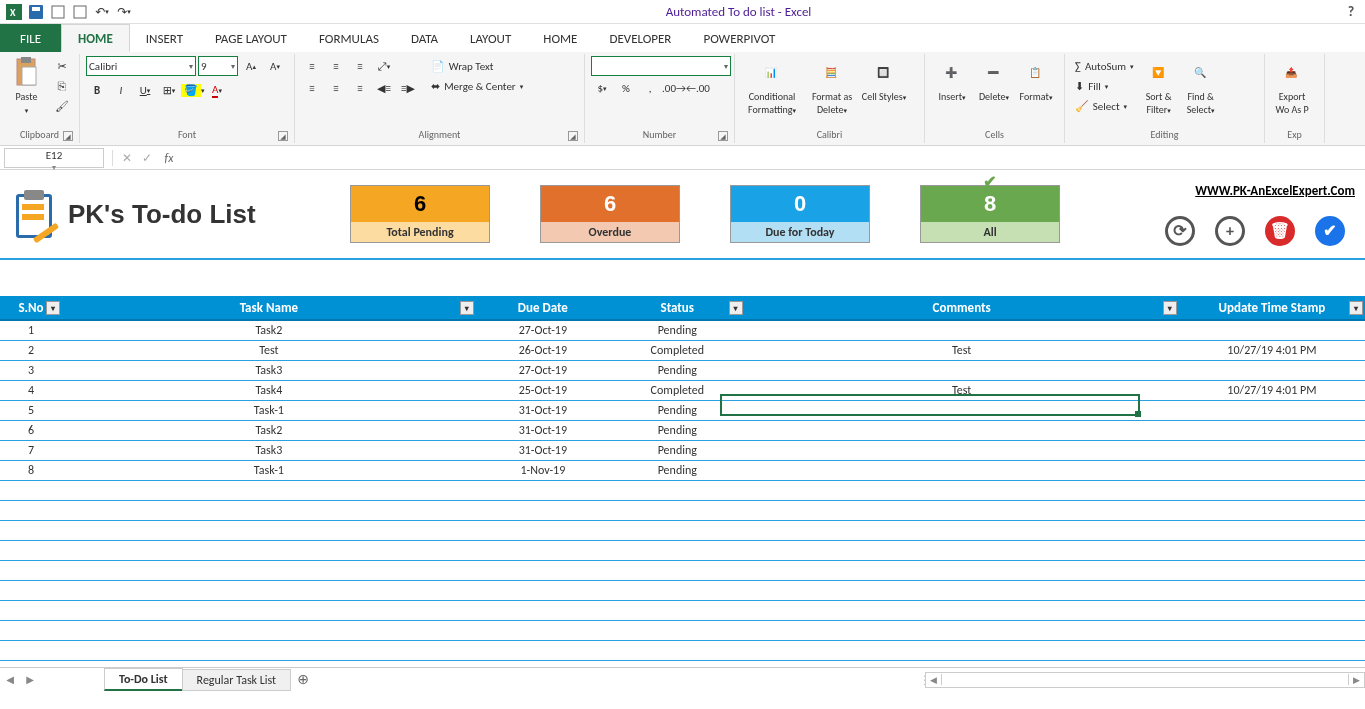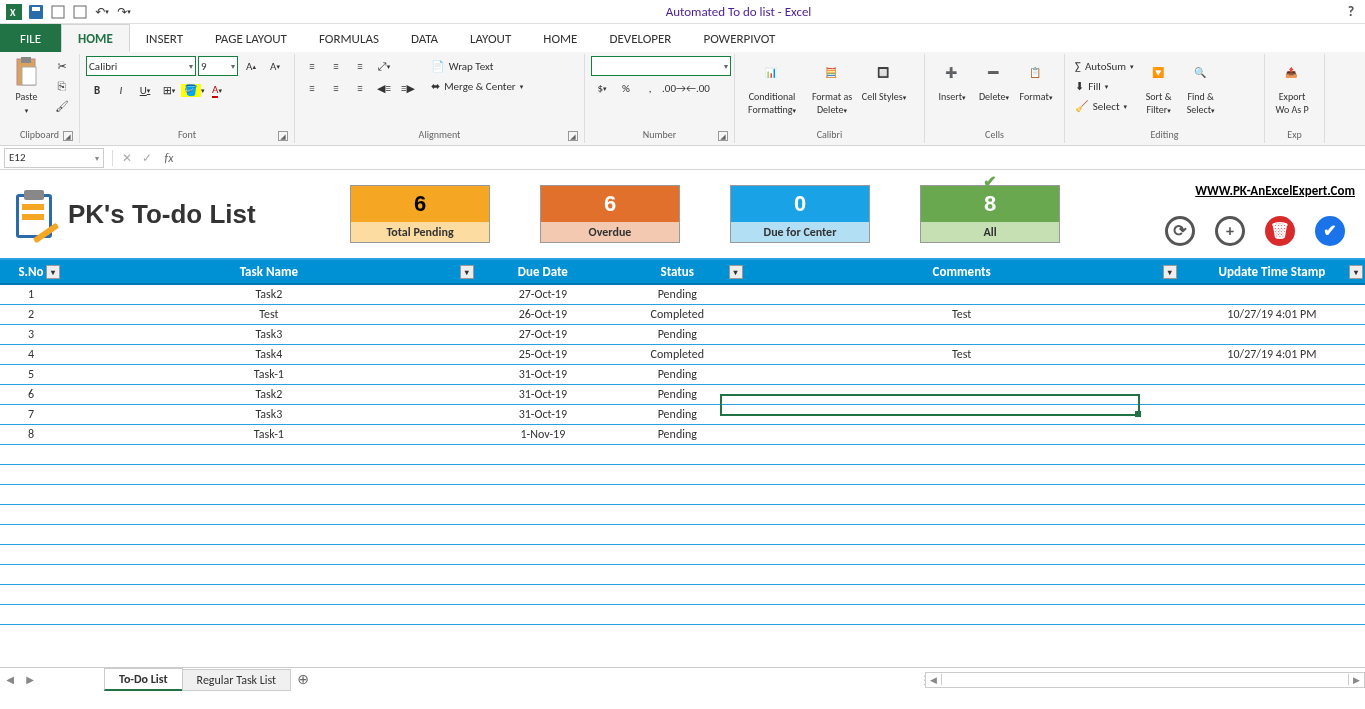--- a/index.html
+++ b/index.html
@@ -26,21 +26,21 @@
 .bigbtn { width: 42px; text-align: center; font-size: 10px; }
 .bigbtn .bicon { width: 32px; height: 32px; margin: 0 auto 2px; display: flex; align-items: center; justify-content: center; }
 .smallrow { display: flex; gap: 2px; margin-bottom: 2px; }
 .smallbtn { width: 22px; height: 20px; display: flex; align-items: center; justify-content: center; font-size: 11px; border: 1px solid transparent; }
 .combo { height: 20px; border: 1px solid #15803d; background: #fff; font-size: 11px; padding: 0 2px; display: flex; align-items: center; justify-content: space-between; }
 .combo .arr { font-size: 8px; color: #666; }
 .labelbtn { height: 20px; display: flex; align-items: center; gap: 4px; font-size: 11px; padding: 0 4px; }
 
 
 .fbar { height: 24px; border-bottom: 1px solid #d4d4d4; display: flex; align-items: center; }
-.namebox { width: 100px; height: 20px; border: 1px solid #ccc; margin: 0 4px; display: flex; align-items: center; justify-content: space-between; padding: 0 4px; font-size: 11px; }
+.namebox { width: 100px; height: 20px; border: 1px solid #ccc; margin: 0 4px; display: flex; align-items: center; justify-content: space-between; padding: 0 4px; font-size: 11px; flex-direction: column; }
 .fbar .fx { width: 24px; text-align: center; font-style: italic; color: #666; font-size: 12px; }
 .fbar .sep { width:1px; height:16px; background:#ddd; margin:0 4px;}
 .fbar .fbtn { width: 20px; text-align: center; color: #aaa; }
 
 
 .sheet { position: relative; height: 496px; overflow: hidden; background: #fff; }
 .dashboard { padding: 6px 10px; display: flex; align-items: center; gap: 50px; border-bottom: 2px solid #29a0e0; height: 90px; }
 .logo-block { display: flex; align-items: center; gap: 10px; width: 290px; }
 .clipboard-ico { width: 48px; height: 48px; position: relative; }
 .clipboard-ico .board { position: absolute; inset: 4px 6px 0 6px; background: #fff; border: 3px solid #2a6bac; border-radius: 3px; }
@@ -62,21 +62,21 @@
 .right-tools { margin-left: auto; text-align: right; }
 .right-tools .url { font-weight: bold; font-size: 13px; text-decoration: underline; color: #000; margin-bottom: 18px; display: block; }
 .circ-btns { display: flex; gap: 20px; justify-content: flex-end; padding-right: 10px; }
 .circ { width: 30px; height: 30px; border-radius: 50%; display: flex; align-items: center; justify-content: center; font-size: 16px; font-weight: bold; }
 .circ.refresh { border: 3px solid #555; color: #555; }
 .circ.add { border: 3px solid #555; color: #555; }
 .circ.del { background: #d92b2b; color: #fff; }
 .circ.done { background: #1a73e8; color: #fff; }
 
 
-.datatable { width: 100%; border-collapse: collapse; font-size: 12px; }
+.datatable { width: 100%; border-collapse: collapse; font-size: 12px; margin-top: 36px; }
 .datatable th { background: #0091d5; color: #fff; font-weight: bold; padding: 4px 6px; text-align: center; border-bottom: 2px solid #0077b0; position: relative; font-size: 13px; height: 24px; }
 .datatable th .fbtn2 { position: absolute; right: 2px; top: 50%; transform: translateY(-50%); width: 14px; height: 14px; background: #eee; border: 1px solid #999; font-size: 8px; display: flex; align-items: center; justify-content: center; color: #333; }
 .datatable td { padding: 2px 6px; text-align: center; border-bottom: 1px solid #29a0e0; height: 20px; }
 .datatable tr.empty td { height: 20px; }
 
 .selected-cell { position: absolute; border: 2px solid #217346; background: rgba(255,255,255,0); pointer-events: none; }
 .selected-cell .handle { position: absolute; right: -3px; bottom: -3px; width: 6px; height: 6px; background: #217346; }
 
 
 .sheettabs { position: absolute; bottom: 18px; left:0; right:0; height: 24px; border-top: 1px solid #ccc; display: flex; align-items: center; background: #fff; }
@@ -307,21 +307,21 @@
     <div class="kpi pending">
       <div class="kval">6</div>
       <div class="klbl">Total Pending</div>
     </div>
     <div class="kpi overdue">
       <div class="kval">6</div>
       <div class="klbl">Overdue</div>
     </div>
     <div class="kpi today">
       <div class="kval">0</div>
-      <div class="klbl">Due for Center</div>
+      <div class="klbl">Due for Today</div>
     </div>
     <div class="kpi all">
       <div class="tick">✔</div>
       <div class="kval">8</div>
       <div class="klbl">All</div>
     </div>
     <div class="right-tools">
       <a class="url">WWW.PK-AnExcelExpert.Com</a>
       <div class="circ-btns">
         <div class="circ refresh">⟳</div>

